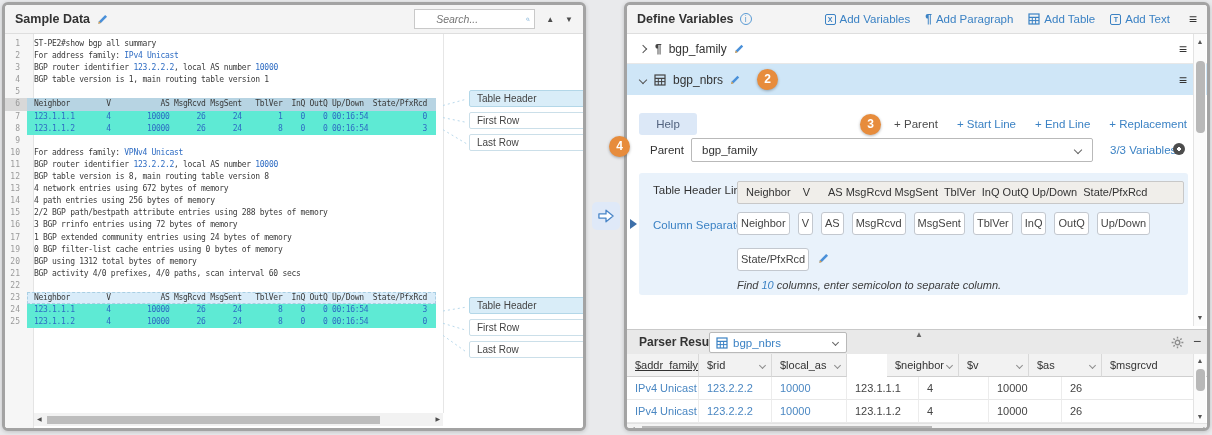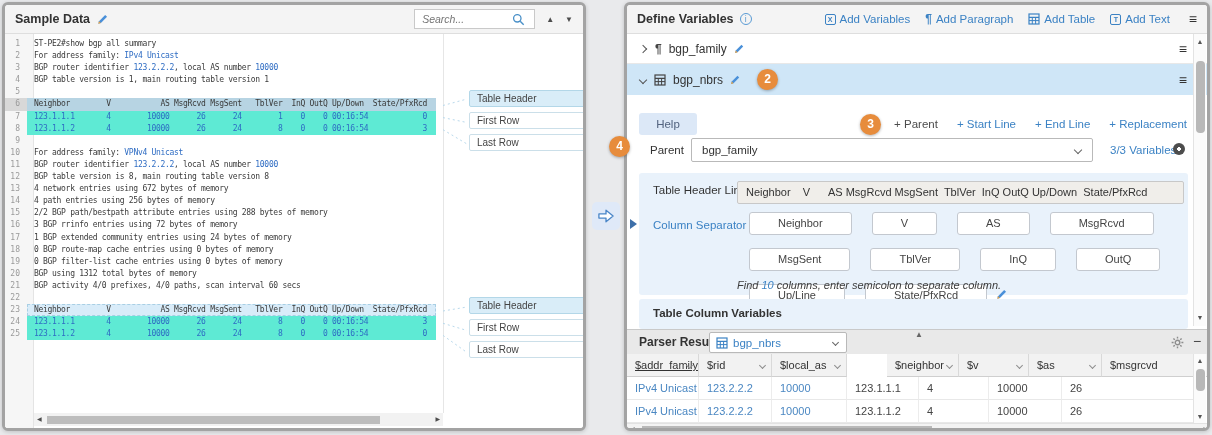--- a/index.html
+++ b/index.html
@@ -25,21 +25,21 @@
              font:8px/12.1px "DejaVu Sans Mono",monospace; color:#9a9a9a; }
   .cl .code { width:409px; flex:none; font:8px/12.1px "DejaVu Sans Mono",monospace;
               letter-spacing:-0.3px; white-space:pre; padding-left:7px; color:#3a3a3a; overflow:hidden; }
   .cl .code .tok { color:#2e6cc3; }
   .cl.hl-header  .code { background:#b7d4e3; }
   .cl.hl-header  .num  { background:#d8d8d8; }
   .cl.hl-row     .code { background:#5eead4; }
   .cl.hl-header2 .code { background:#d9ecf9; outline:1px dashed #a9cfe4; outline-offset:-1px; }
 
   .search-box { margin-left:auto; width:121px; height:20px; border:1px solid #c9c9c9; background:#fff;
-                display:flex; align-items:center; padding:0 4px 0 7px; }
+                display:flex; align-items:center; padding:0 4px 0 21px; }
   .search-box input { border:none; outline:none; width:90px; font-size:10.5px; font-style:italic;
                       color:#555; font-family:"Liberation Sans",sans-serif; background:transparent; }
   .sort-btn { font-size:8px; color:#4c4c4c; margin-left:11px; cursor:pointer; }
 
   .ann-set { position:absolute; left:464px; width:118px; }
   .ann-label { height:17px; line-height:16px; border:1px solid #cbdfe9; background:#fff; border-radius:2px;
                margin-bottom:5px; padding-left:7px; font-size:10px; color:#444; }
   .ann-label.first { background:#d9edf8; border-color:#b3d7e8; }
   #ann-set-1 { top:56px; } #ann-set-2 { top:263px; }
   #connector-svg { position:absolute; left:0; top:0; pointer-events:none; }
@@ -94,22 +94,22 @@
   #sub2 { top:265px; height:30px; }
   #thl-label { position:absolute; left:14px; top:11px; font-size:11.5px; color:#333; }
   #thl-input { position:absolute; left:98px; top:8px; width:447px; height:23px; background:#f0eeea;
                border:1px solid #c8c8c8; border-radius:2px; font-size:11px; color:#333;
                line-height:21px; padding-left:8px; white-space:pre; overflow:hidden; }
   #colsep-tri { position:absolute; left:-9px; top:46px; width:0; height:0;
                 border-left:7px solid #3d6fa9; border-top:5px solid transparent; border-bottom:5px solid transparent; }
   #colsep-label { position:absolute; left:14px; top:46px; font-size:11.5px; color:#3b82c4; }
   #chips { position:absolute; left:98px; top:39px; width:445px; display:flex; flex-wrap:wrap;
            column-gap:8px; row-gap:13px; align-items:center; }
-  .chip { height:23px; line-height:21px; padding:0 28px; background:#fff; border:1px solid #c3c8cf;
-          border-radius:3px; font-size:11px; color:#444; cursor:pointer;margin-left:12px; }
+  .chip { height:23px; line-height:21px; padding:0 3px; background:#fff; border:1px solid #c3c8cf;
+          border-radius:3px; font-size:11px; color:#444; cursor:pointer; }
   #col-note { position:absolute; left:98px; top:106px; font-size:11px; font-style:italic; color:#3c3c3c; }
   #col-note .cnt { color:#3b82c4; }
   #tcv-label { padding:8px 0 0 14px; font-size:11.5px; font-weight:bold; color:#333; }
 
   .vscroll { position:absolute; right:1px; width:13px; background:#fbfbfb; border-left:1px solid #e3e3e3; }
   #rp-vscroll { top:0; height:292px; }
   .vs-arrow { position:absolute; left:0; width:12px; text-align:center; font-size:7px; color:#555; }
   .vs-thumb { position:absolute; left:2px; width:9px; background:#b8b8b8; border-radius:4px; }
 
   #parser-bar { position:absolute; left:0; top:295px; width:584px; height:25px; background:#e9e9e9;
@@ -226,24 +226,20 @@
           <span class="num">15</span>
           <span class="code"><span>2/2 BGP path/bestpath attribute entries using 288 bytes of memory</span></span>
         </div>
         <div class="cl">
           <span class="num">16</span>
           <span class="code"><span>3 BGP rrinfo entries using 72 bytes of memory</span></span>
         </div>
         <div class="cl">
           <span class="num">17</span>
           <span class="code"><span>1 BGP extended community entries using 24 bytes of memory</span></span>
-        </div>
-        <div class="cl">
-          <span class="num">18</span>
-          <span class="code"><span>0 BGP route-map cache entries using 0 bytes of memory</span></span>
         </div>
         <div class="cl">
           <span class="num">19</span>
           <span class="code"><span>0 BGP filter-list cache entries using 0 bytes of memory</span></span>
         </div>
         <div class="cl">
           <span class="num">20</span>
           <span class="code"><span>BGP using 1312 total bytes of memory</span></span>
         </div>
         <div class="cl">
@@ -383,35 +379,32 @@
       <span id="colsep-label">Column Separator</span>
       <div id="chips">
           <span class="chip">Neighbor</span>
           <span class="chip">V</span>
           <span class="chip">AS</span>
           <span class="chip">MsgRcvd</span>
           <span class="chip">MsgSent</span>
           <span class="chip">TblVer</span>
           <span class="chip">InQ</span>
           <span class="chip">OutQ</span>
-          <span class="chip">Up/Line</span>
+          <span class="chip">Up/Down</span>
           <span class="chip">State/PfxRcd</span>
           <span><svg width="13" height="13" viewBox="0 0 16 16">
               <path d="M2.8 13.2l.9-3.2 7.6-7.6 2.3 2.3-7.6 7.6z" fill="#4a90d9"></path>
               <path d="M2.8 13.2l3.2-.9-2.3-2.3z" fill="#f0a43c"></path>
             </svg></span>
         </div>
       <div id="col-note">
         <span>Find </span><span class="cnt">10</span><span> columns, enter semicolon to separate column.</span>
       </div>
     </div>
 
-    <div class="sub-panel" id="sub2">
-      <div id="tcv-label">Table Column Variables</div>
-    </div>
 
     <div class="vscroll" id="rp-vscroll">
       <span class="vs-arrow" style="top:4px">▲</span>
       <div class="vs-thumb" style="top:27px;height:72px"></div>
       <span class="vs-arrow" style="bottom:5px">▼</span>
     </div>
 
     <div id="parser-bar">
       <span id="parser-label">Parser Result</span>
       <div id="parser-dd">

